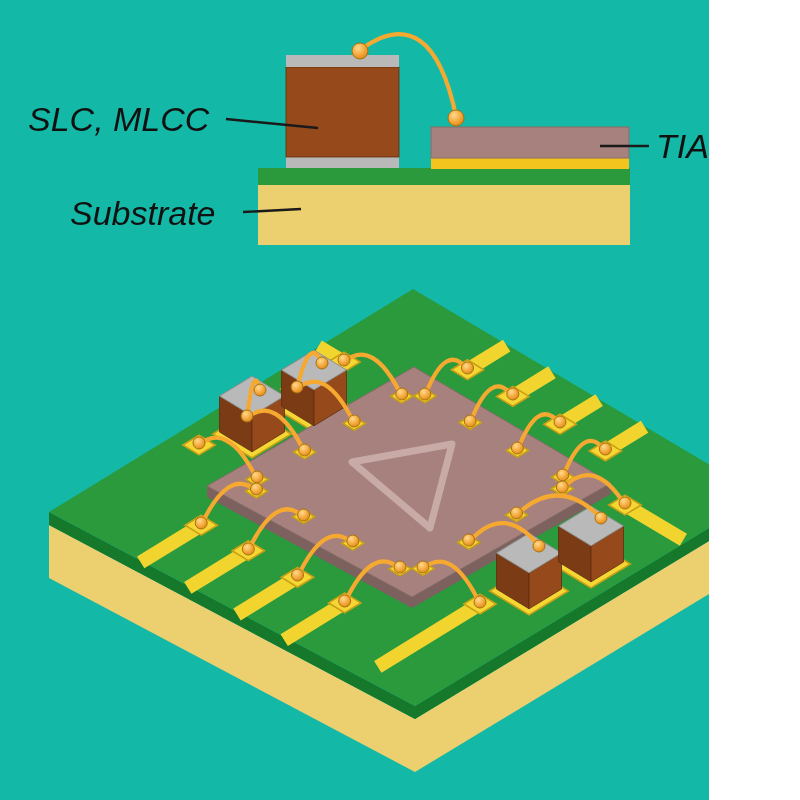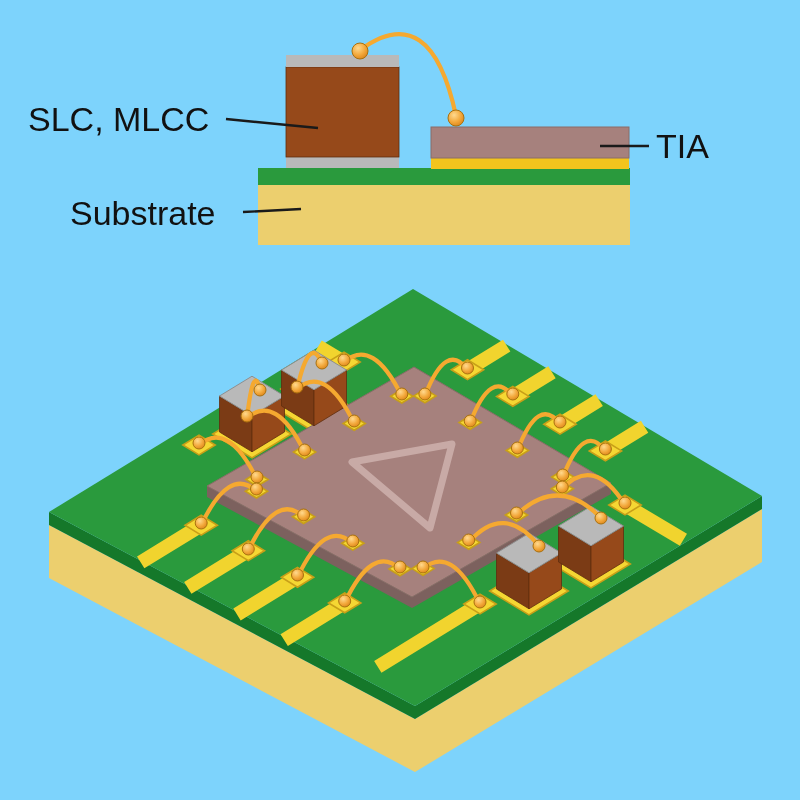--- a/index.html
+++ b/index.html
@@ -1,16 +1,16 @@
 <!DOCTYPE html>
 <html><head>
 <meta charset="utf-8">
 <style>
   html,body{margin:0;padding:0;background:#fff;}
-  .stage{width:800px;height:800px;position:relative;background:#7dd3fc;overflow:hidden;}
+  .stage{width:709px;height:800px;position:relative;background:#14b8a6;overflow:hidden;font-style:italic;}
   svg{display:block;}
   .grn{fill:#2a9a3d;}
   .grn-dark{fill:#15782a;}
   .subs{fill:#eccf6e;}
   .gray{fill:#b9b9b9;}
   .capbrown{fill:#96491a;stroke:#5f2d0e;stroke-width:0.8;}
   .capbrown-d{fill:#7b3b15;stroke:#5f2d0e;stroke-width:0.8;}
   .cap-top{fill:#b9b9b9;stroke:#8f8f8f;stroke-width:1;}
   .die{fill:#a6817d;stroke:#8a6c69;stroke-width:1;}
   .die-edge{fill:#7c615e;}

